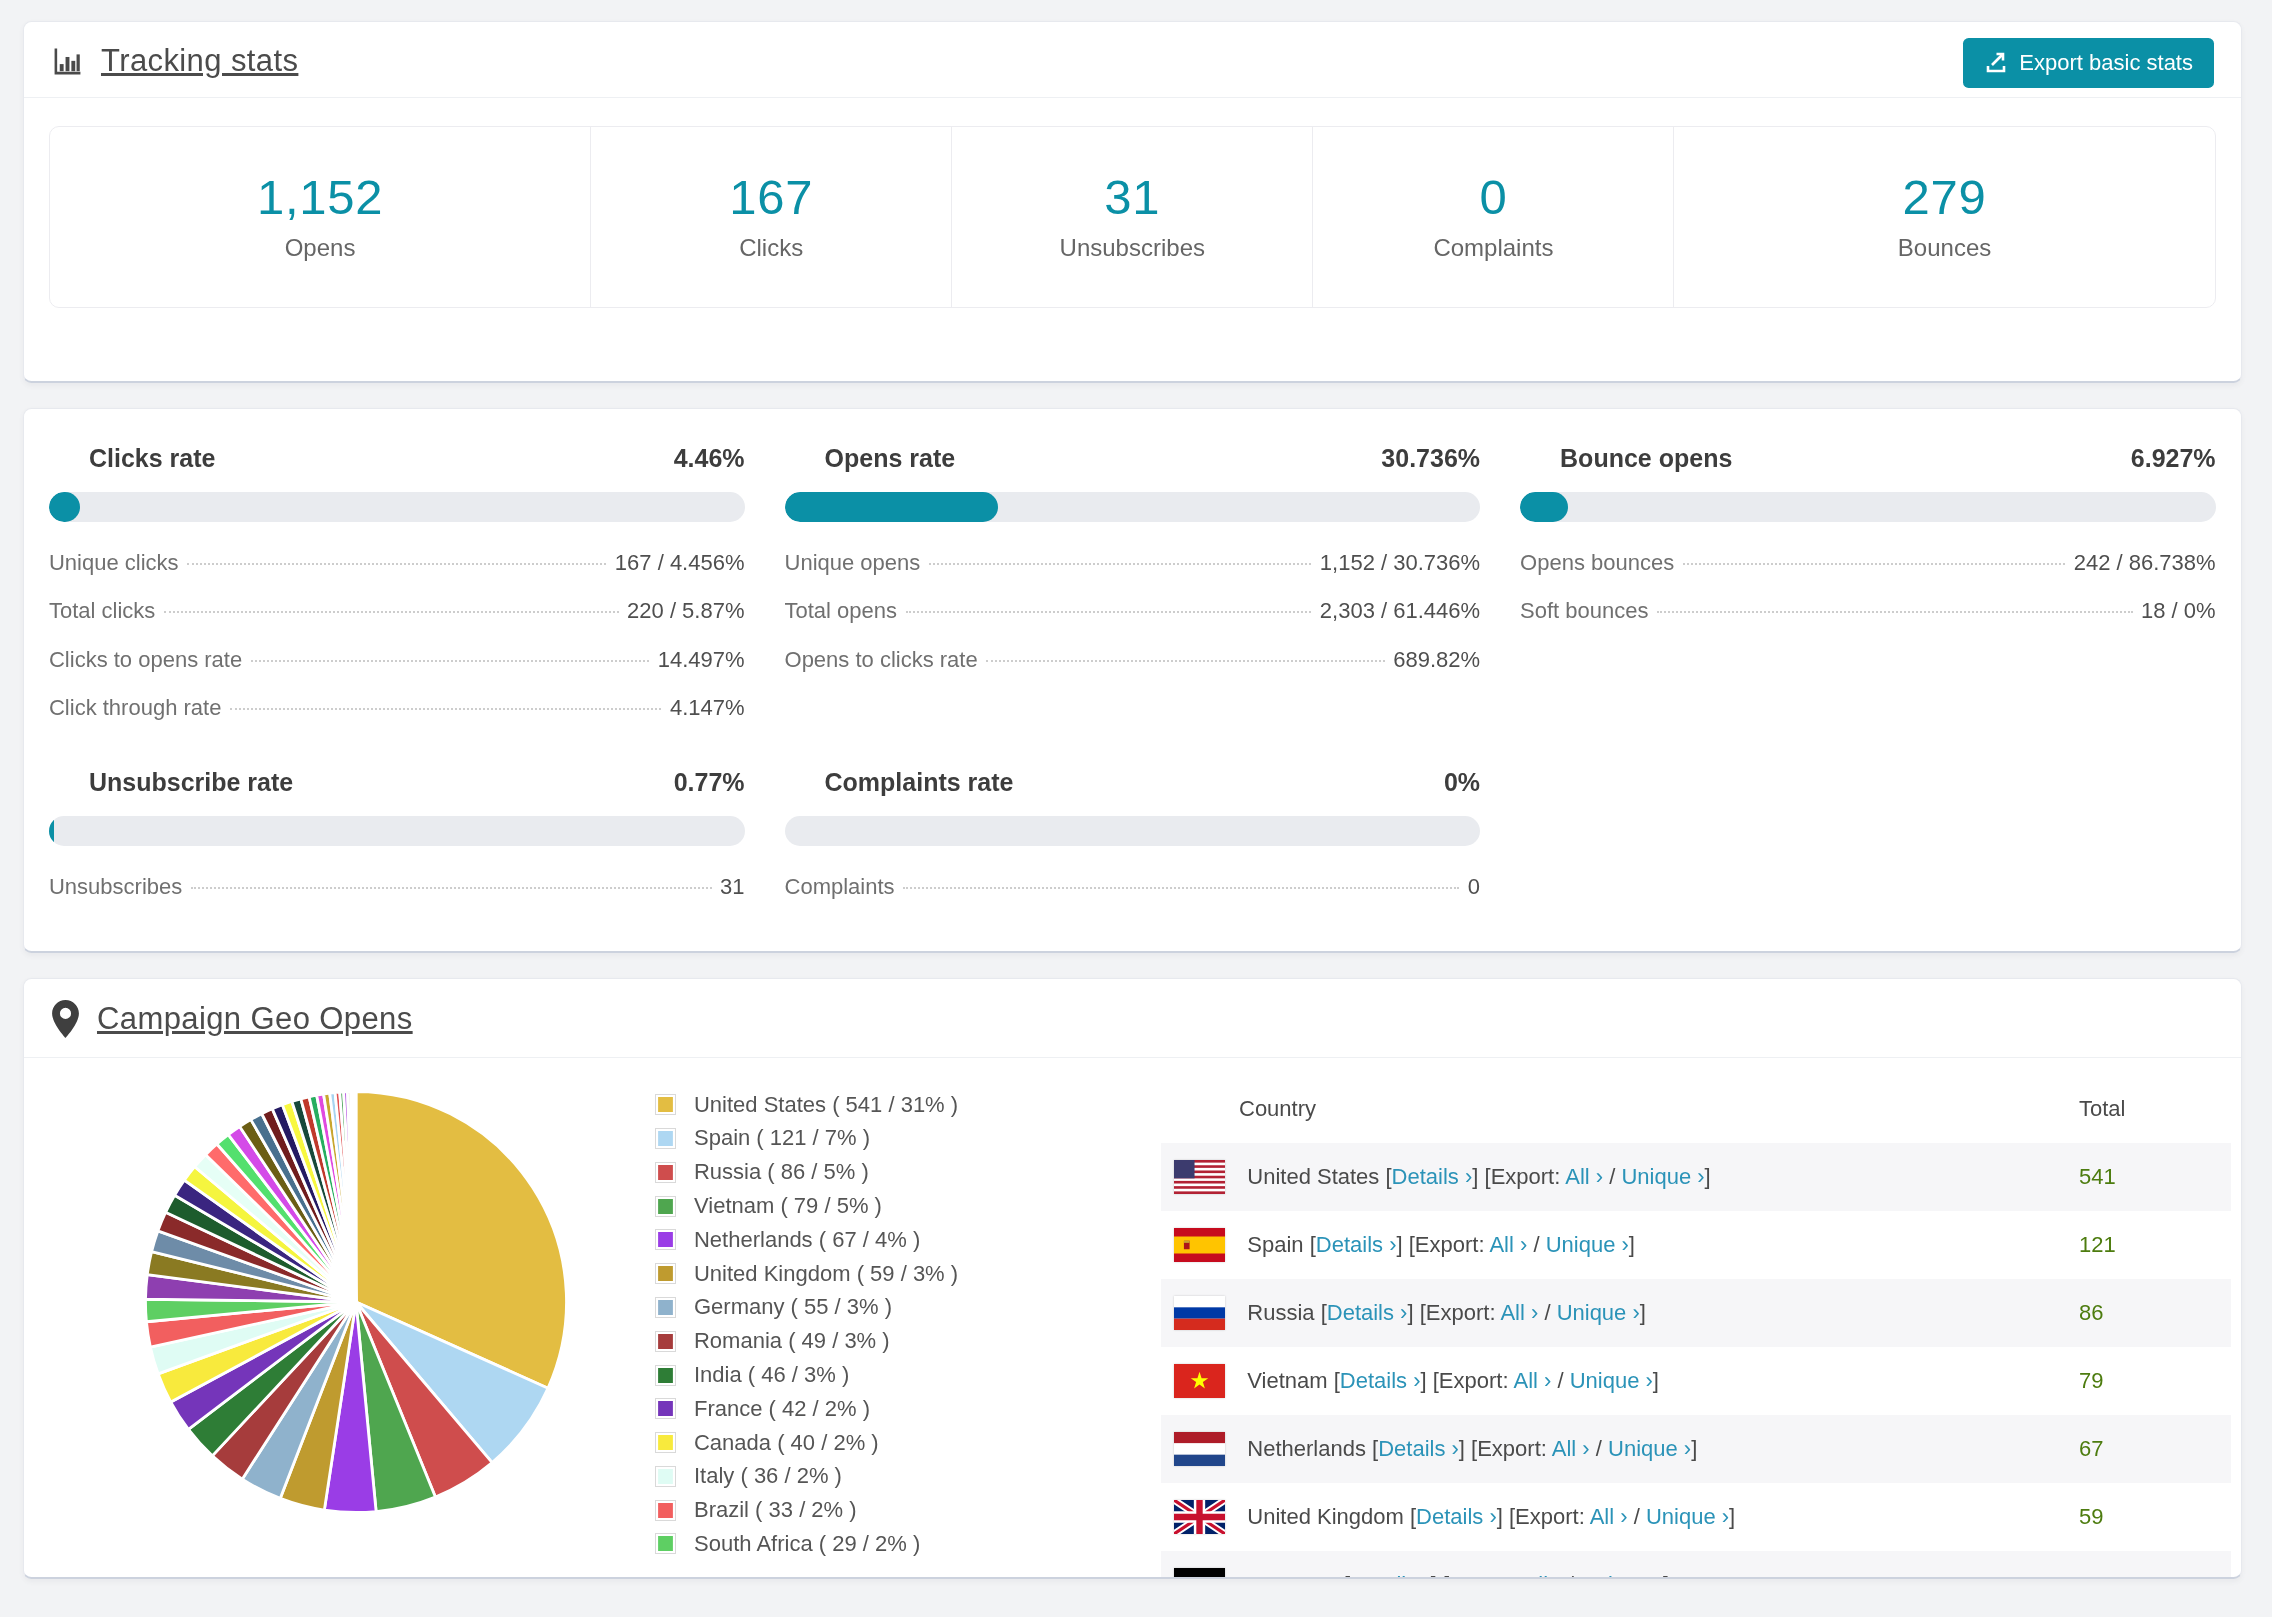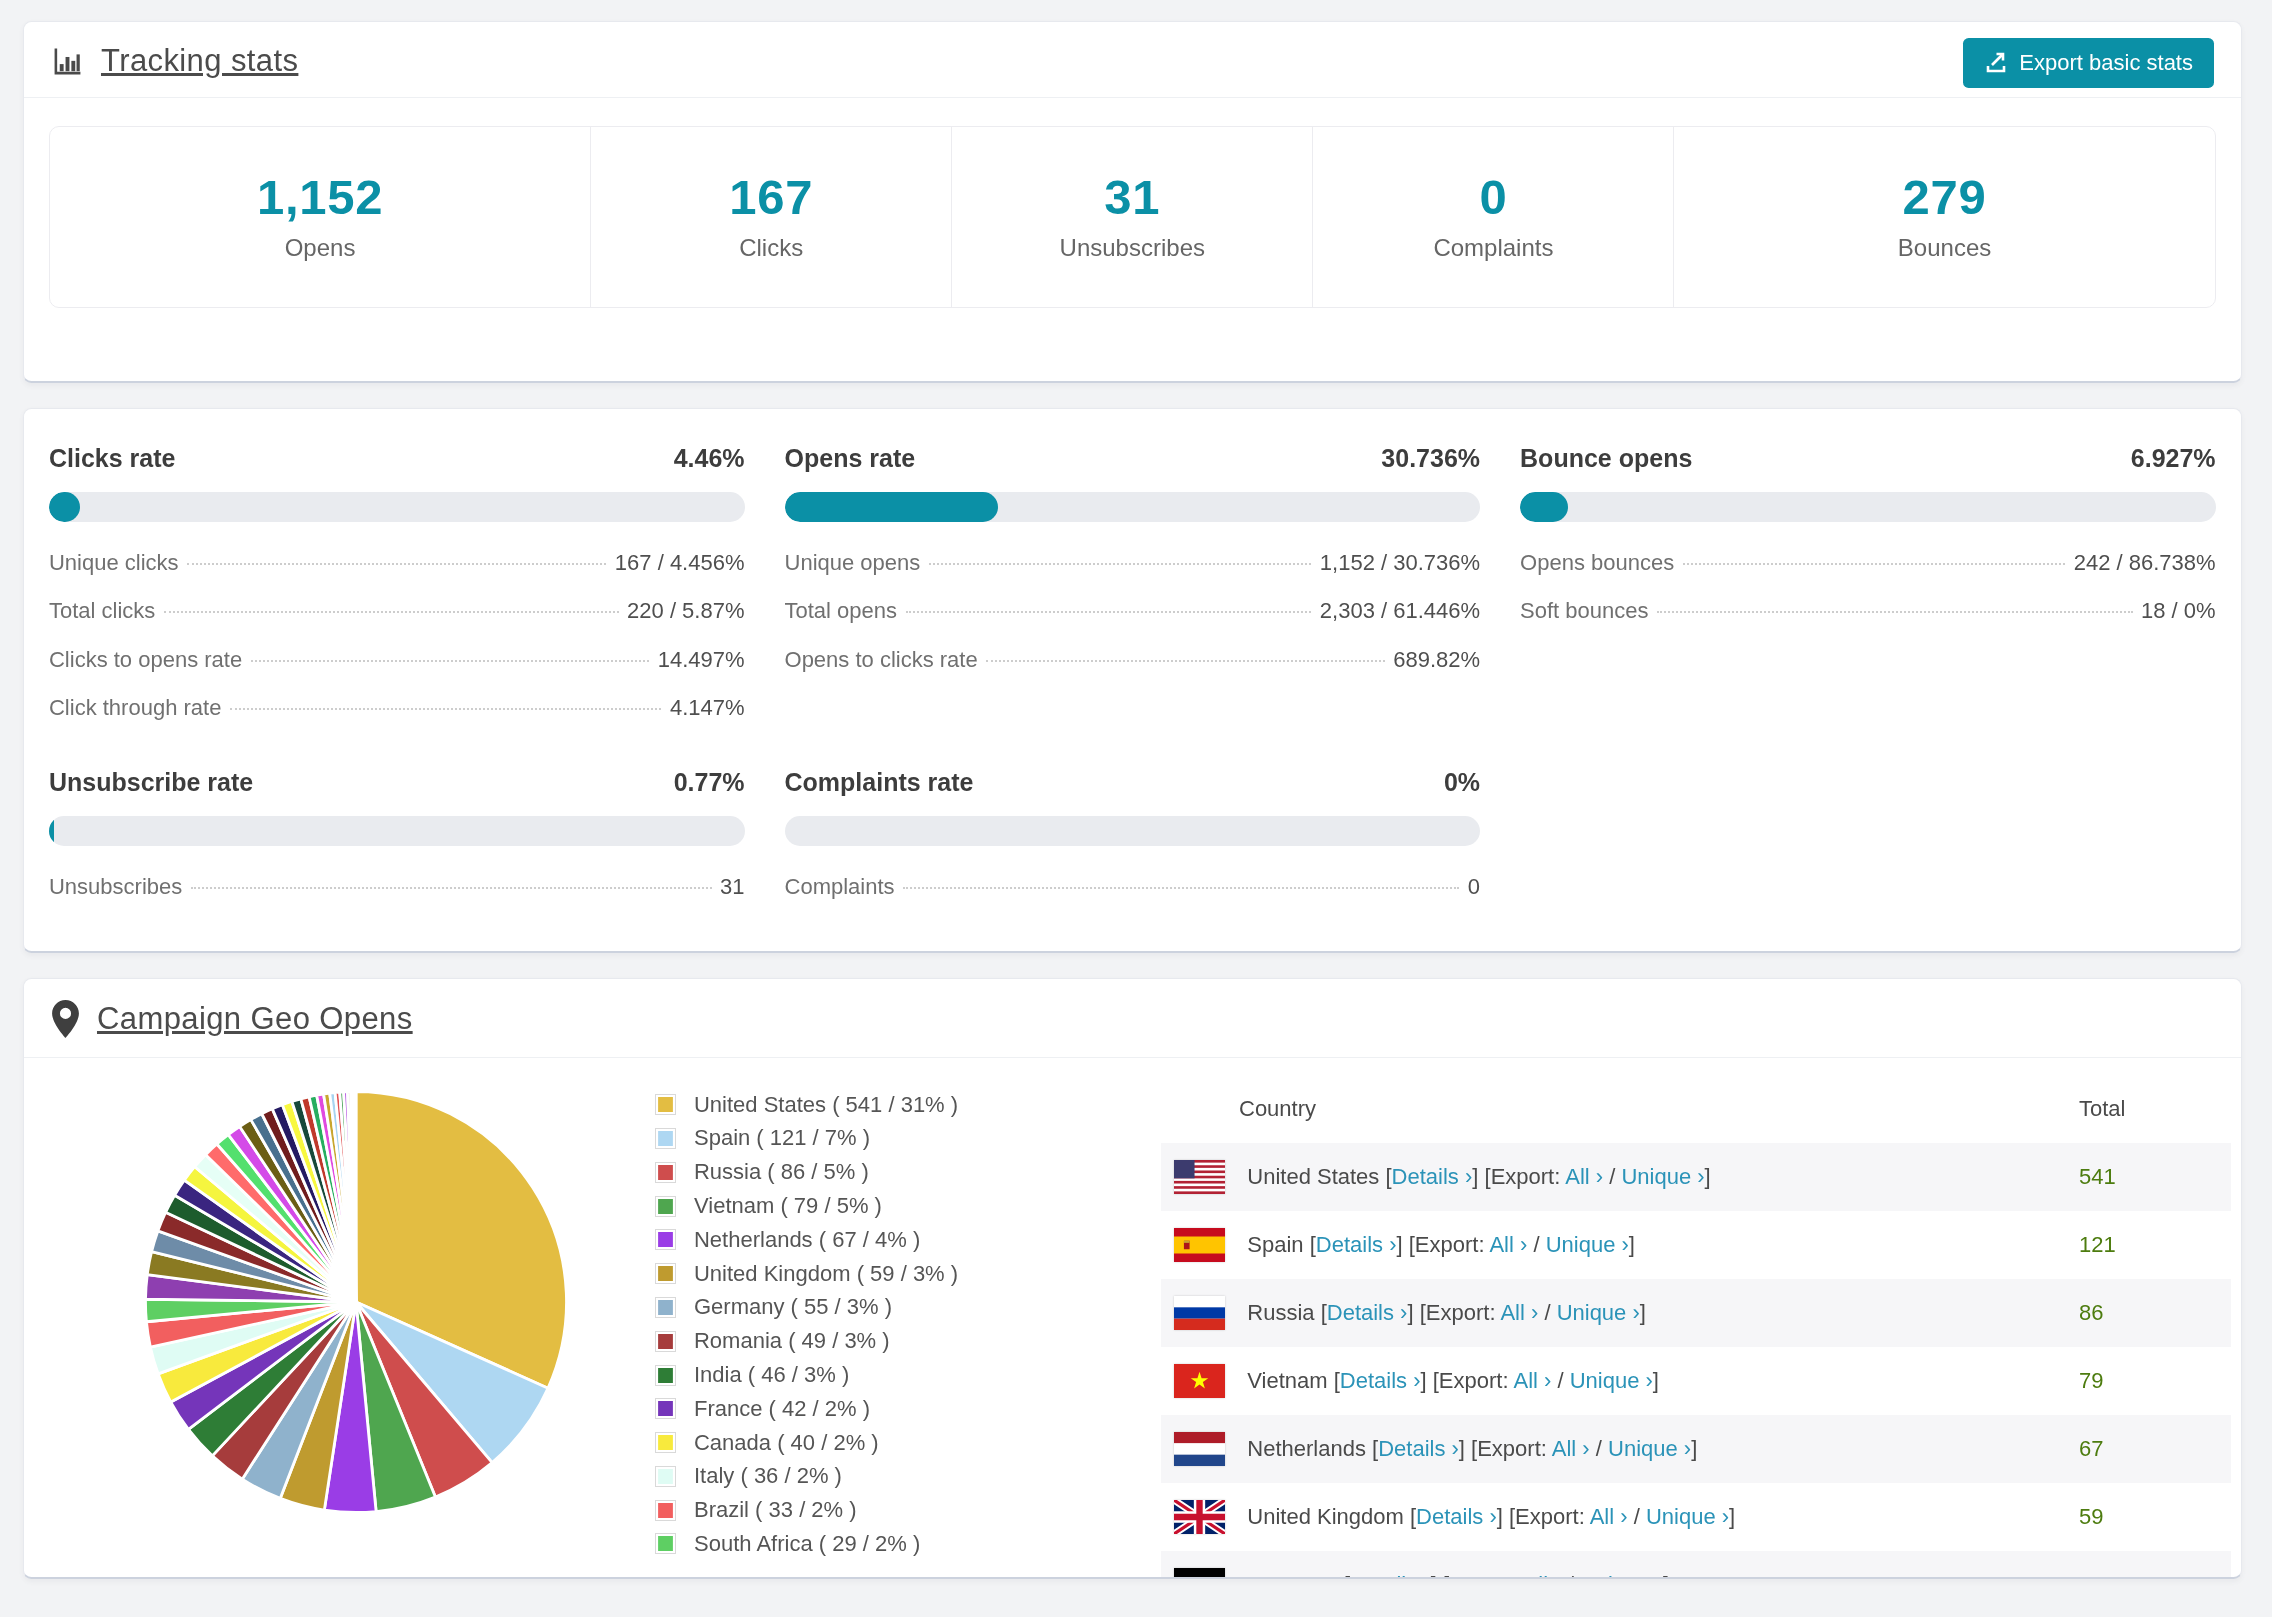--- a/index.html
+++ b/index.html
@@ -49,31 +49,31 @@
     border-radius:10px;
   }
   .stat-cell {
     flex:1;
     display:flex; flex-direction:column; align-items:center; justify-content:center;
     padding:42px 0 45px;
     border-right:1.4px solid #ececf0;
   }
   .stat-cell:last-child { border-right:none; }
   .stat-cell.wide { flex:1.5; }
-  .stat-value { font-size:49px; font-weight:700; color:#0b90a6; letter-spacing:0.7px; }
+  .stat-value { font-size:49px; font-weight:400; color:#0b90a6; letter-spacing:0.7px; }
   .stat-label { font-size:24px; color:#666; margin-top:8.5px; }
 
   
   .rates-body {
     display:grid;
     grid-template-columns:repeat(3, 1fr);
     column-gap:40px; row-gap:47px;
     padding:35px 25.4px 51px;
   }
-  .rate-title-row { display:flex; justify-content:space-between; align-items:baseline; }
+  .rate-title-row { display:flex; justify-content:space-between; align-items:baseline;margin-left:40px; }
   .rate-title, .rate-value { font-size:25px; font-weight:700; color:#3d3d3d; }
   .rate-bar {
     height:30px; background:#e9ebef; border-radius:15.5px;
     margin:18.4px 0 28px; overflow:hidden;
   }
   .rate-fill { height:100%; background:#0b90a6; border-radius:15.5px; }
   .rate-row { display:flex; align-items:baseline; margin-top:22.6px; font-size:22px;justify-content:flex-end; }
   .rate-row .lab { color:#707070; white-space:nowrap; }
   .rate-row .dots { flex:1; border-bottom:2.1px dotted #cdcdcd; margin:0 8.5px; transform:translateY(-5px); }
   .rate-row .val { color:#4f4f4f; white-space:nowrap; }

